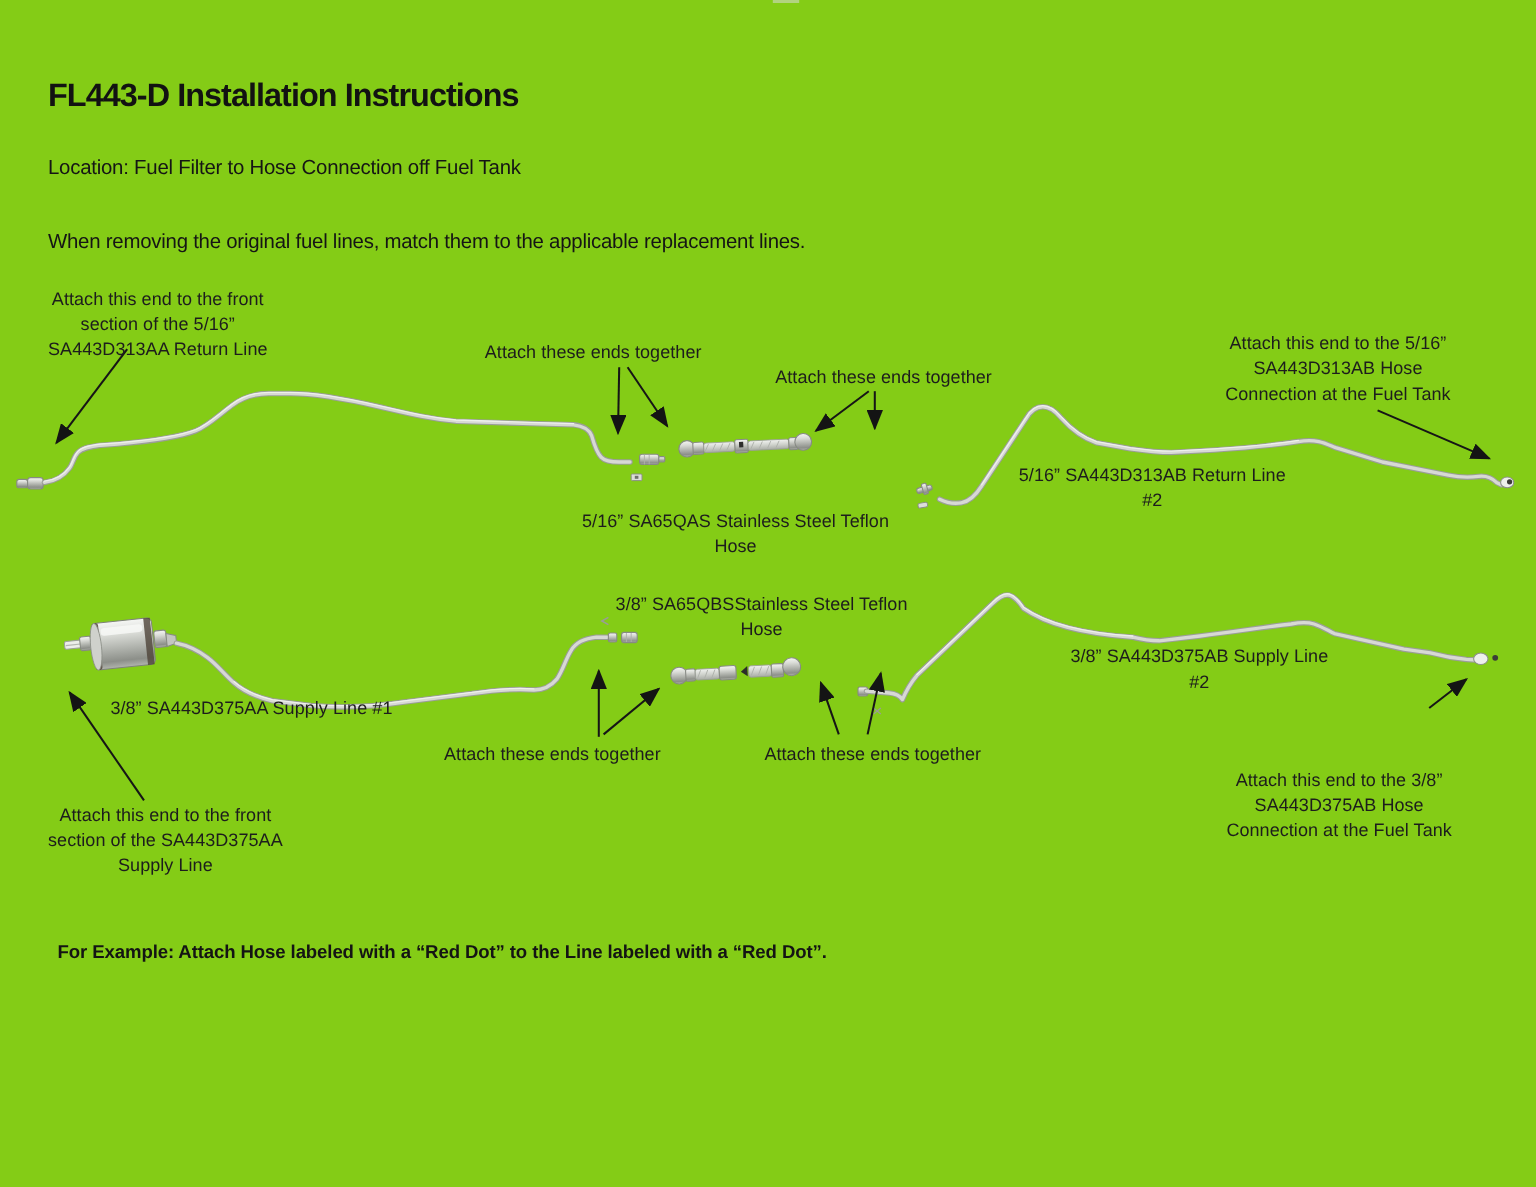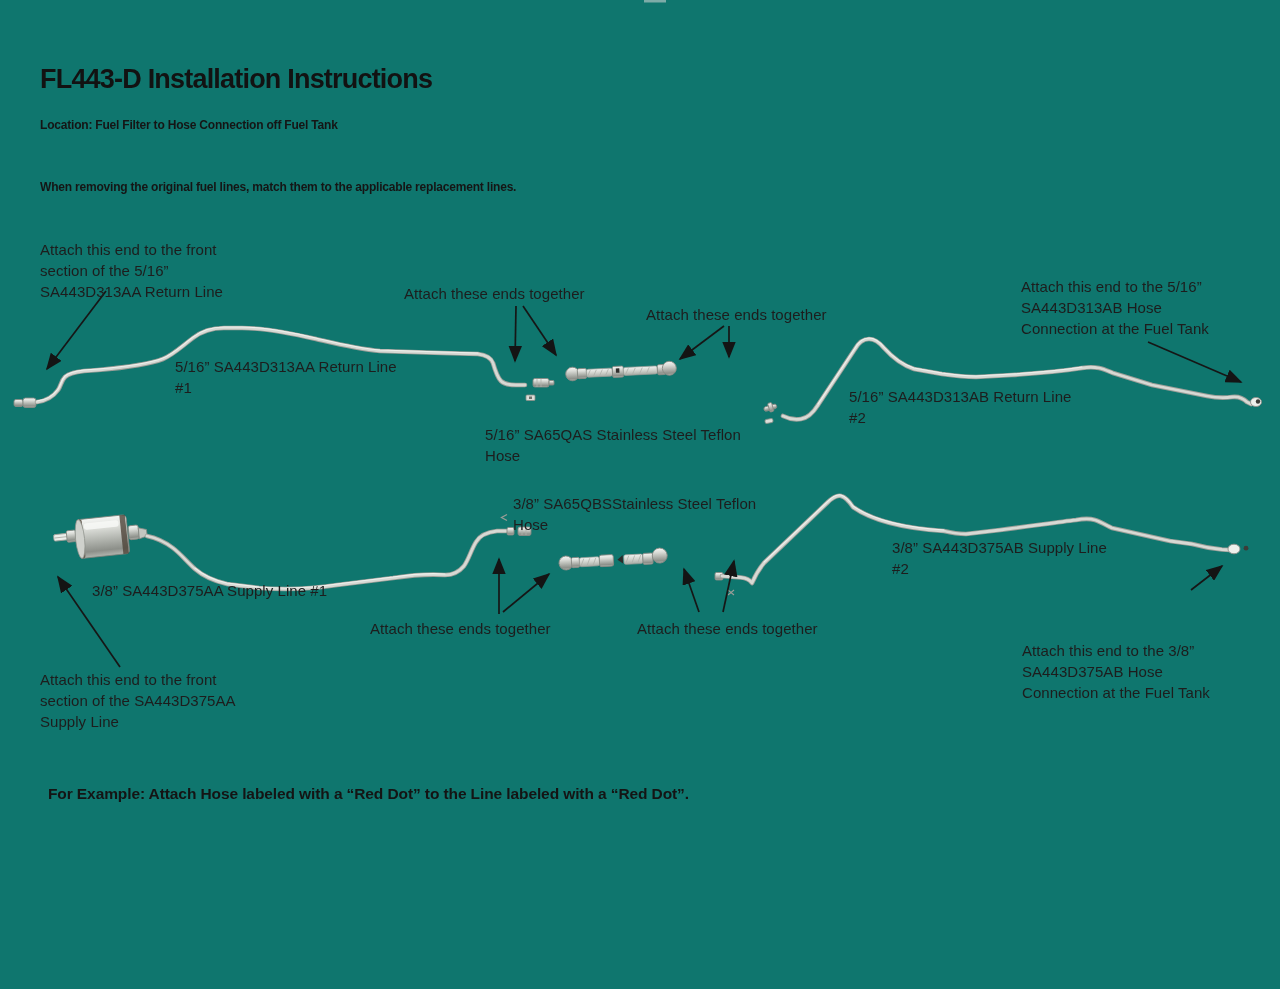--- a/index.html
+++ b/index.html
@@ -1,21 +1,21 @@
 <!DOCTYPE html>
 <html><head>
 <meta charset="utf-8">
 <style>
   html,body{margin:0;padding:0;background:#ffffff;}
   .page{
-    position:relative;width:1280px;height:989px;background:#0f766e;overflow:hidden;
-    font-family:"Liberation Sans",sans-serif;color:#1c1c1c;
+    position:relative;width:1280px;height:989px;background:#84cc16;overflow:hidden;
+    font-family:"Liberation Sans",sans-serif;color:#1c1c1c;text-align:center;
   }
   .title{position:absolute;left:40px;top:64px;font-size:27px;font-weight:bold;letter-spacing:-0.8px;color:#121212;white-space:nowrap;}
-  .subhead{position:absolute;font-size:12px;font-weight:bold;letter-spacing:-0.2px;color:#151515;white-space:nowrap;}
+  .subhead{position:absolute;font-size:17px;font-weight:normal;letter-spacing:-0.2px;color:#151515;white-space:nowrap;margin-top:12px;}
   .lbl{position:absolute;font-size:15px;line-height:21px;letter-spacing:0.05px;color:#1d1d1d;}
   .lbl div{white-space:nowrap;}
   .note{position:absolute;left:48px;top:783px;font-size:15.5px;line-height:22.5px;font-weight:bold;letter-spacing:-0.1px;color:#141414;}
   .note div{white-space:nowrap;}
   svg{position:absolute;left:0;top:0;}
   .tube-o{fill:none;stroke:#9b9e98;stroke-width:4.6;stroke-linecap:round;stroke-linejoin:round;}
   .tube-i{fill:none;stroke:#d7d9d4;stroke-width:2.8;stroke-linecap:round;stroke-linejoin:round;}
   .tube-h{fill:none;stroke:#eef0ec;stroke-width:1.1;stroke-linecap:round;stroke-linejoin:round;}
   .fit{fill:url(#gMetal);stroke:#878a84;stroke-width:0.9;}
   .arrow{stroke:#161616;stroke-width:1.7;fill:none;}
@@ -173,24 +173,20 @@
 
   <div class="lbl" style="left:404px;top:283px;">Attach these ends together</div>
   <div class="lbl" style="left:646px;top:304px;">Attach these ends together</div>
 
   <div class="lbl" style="left:1021px;top:276px;">
     <div>Attach this end to the 5/16”</div>
     <div>SA443D313AB Hose</div>
     <div>Connection at the Fuel Tank</div>
   </div>
 
-  <div class="lbl" style="left:175px;top:356px;">
-    <div>5/16” SA443D313AA Return Line</div>
-    <div>#1</div>
-  </div>
 
   <div class="lbl" style="left:485px;top:424px;">
     <div>5/16” SA65QAS Stainless Steel Teflon</div>
     <div>Hose</div>
   </div>
 
   <div class="lbl" style="left:849px;top:386px;">
     <div>5/16” SA443D313AB Return Line</div>
     <div>#2</div>
   </div>

